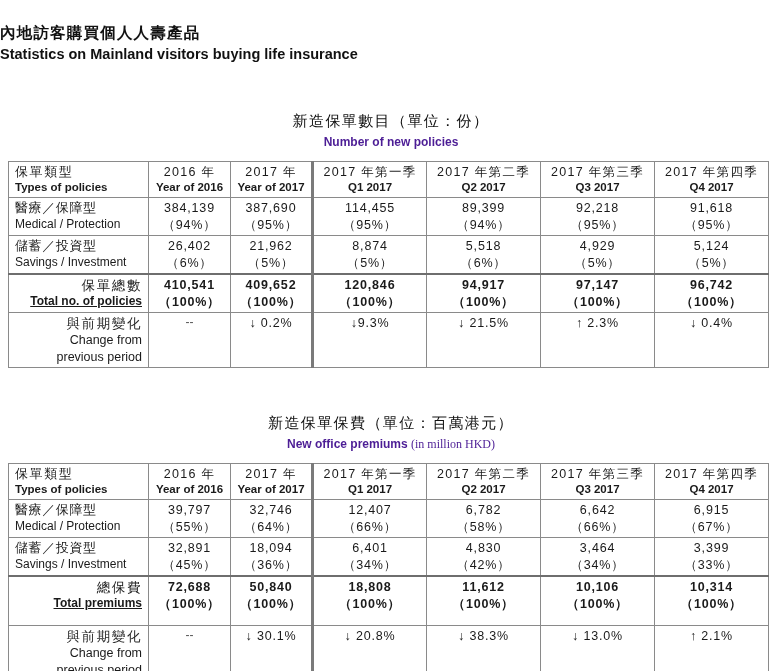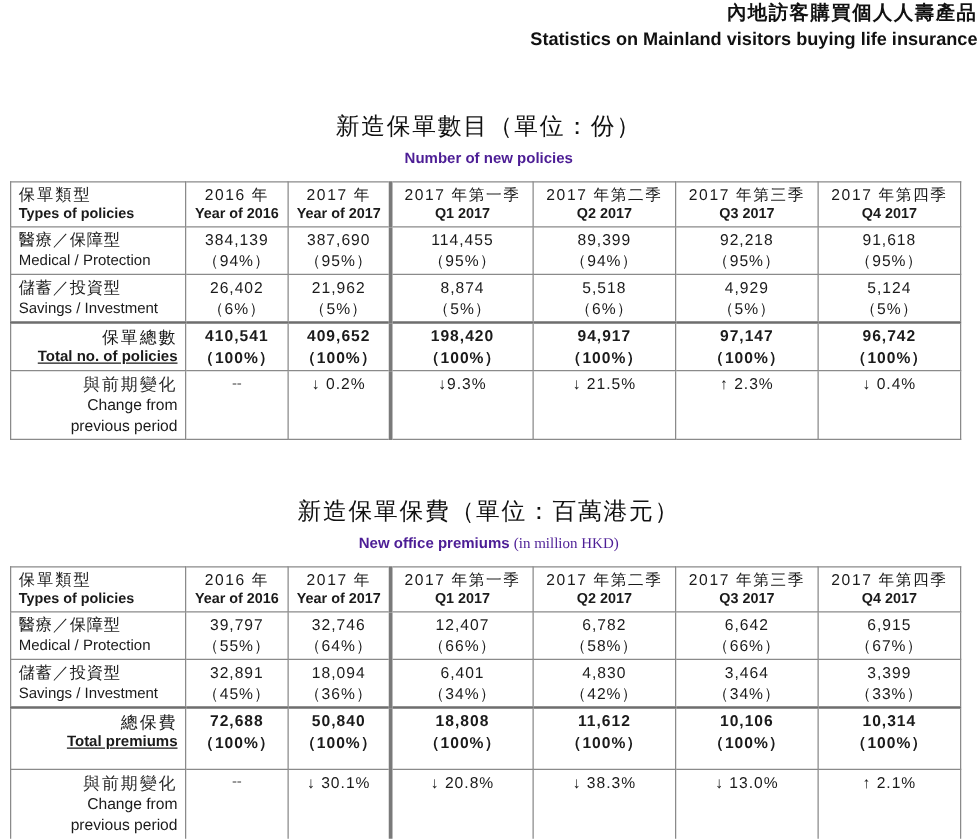--- a/index.html
+++ b/index.html
@@ -17,21 +17,22 @@
   }
 
   .page {
     width: 782px;
     height: 671px;
     position: relative;
   }
 
   
   .doc-title {
-    text-align: right;
+    text-align: left;
+    padding-top: 22px;
   }
   .doc-title .zh {
     font-size: 15.5px;
     font-weight: 700;
     letter-spacing: 1.2px;
     line-height: 1.45;
     color: #111;
   }
   .doc-title .en {
     font-size: 14.5px;
@@ -39,21 +40,21 @@
     line-height: 1.5;
     color: #111;
   }
 
   .section-title {
     text-align: center;
     margin-top: 44px;
     margin-bottom: 10px;
   }
   .section-title .zh {
-    font-size: 19px;
+    font-size: 15px;
     font-weight: 400;
     letter-spacing: 1.4px;
     line-height: 1.5;
     color: #111;
   }
   .section-title .en {
     font-size: 12px;
     font-weight: 700;
     line-height: 1.5;
     color: #4c1d95;
@@ -341,21 +342,21 @@
           </td>
           <td class="num">
             <span class="v">410,541</span>
             <span class="p">（100%）</span>
           </td>
           <td class="num sep-right">
             <span class="v">409,652</span>
             <span class="p">（100%）</span>
           </td>
           <td class="num">
-            <span class="v">198,420</span>
+            <span class="v">120,846</span>
             <span class="p">（100%）</span>
           </td>
           <td class="num">
             <span class="v">94,917</span>
             <span class="p">（100%）</span>
           </td>
           <td class="num">
             <span class="v">97,147</span>
             <span class="p">（100%）</span>
           </td>

